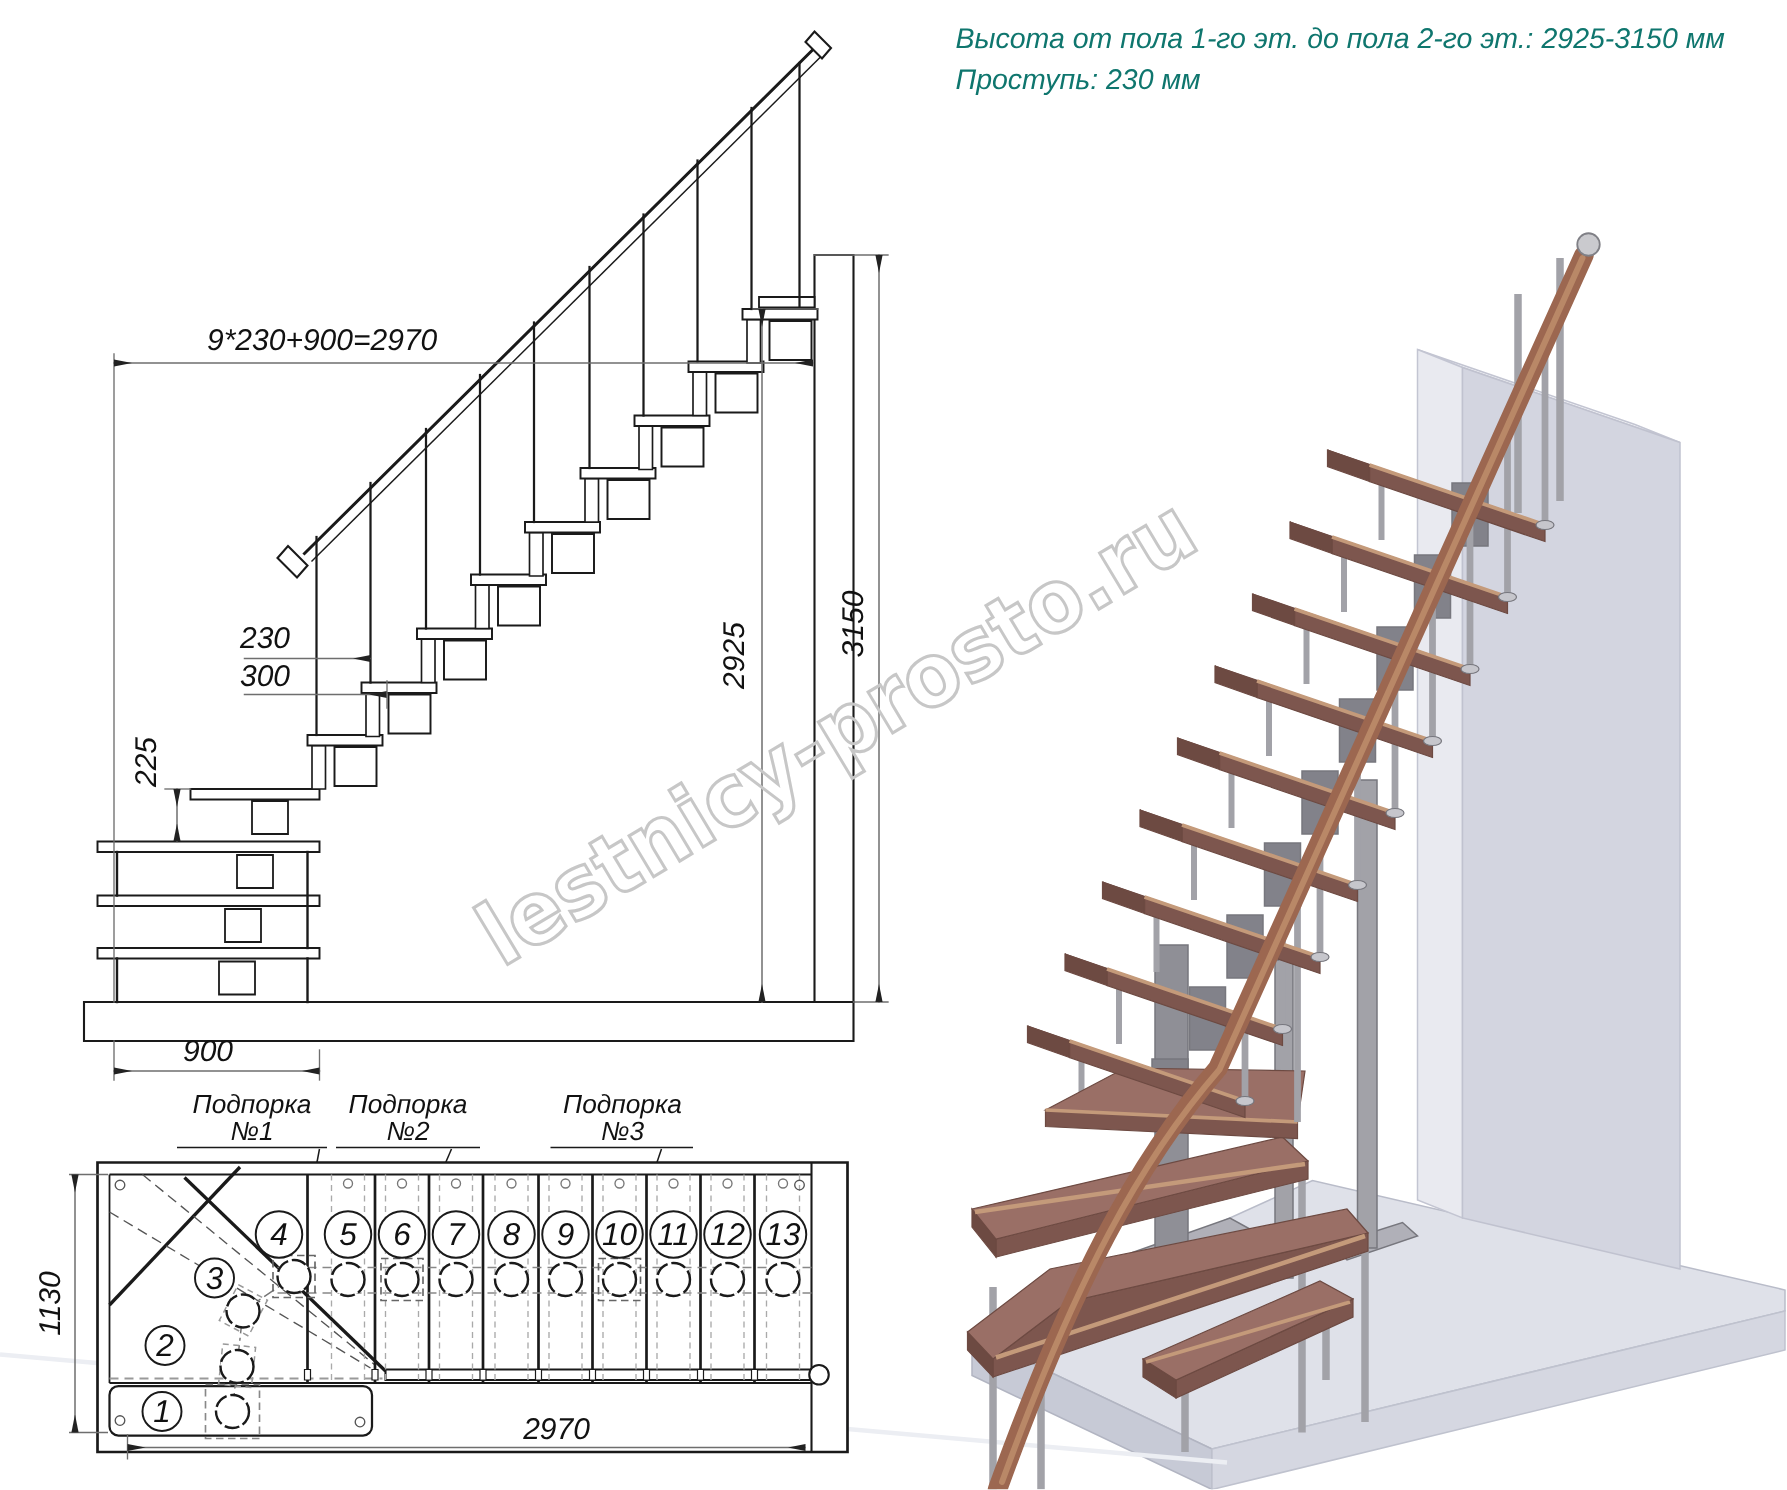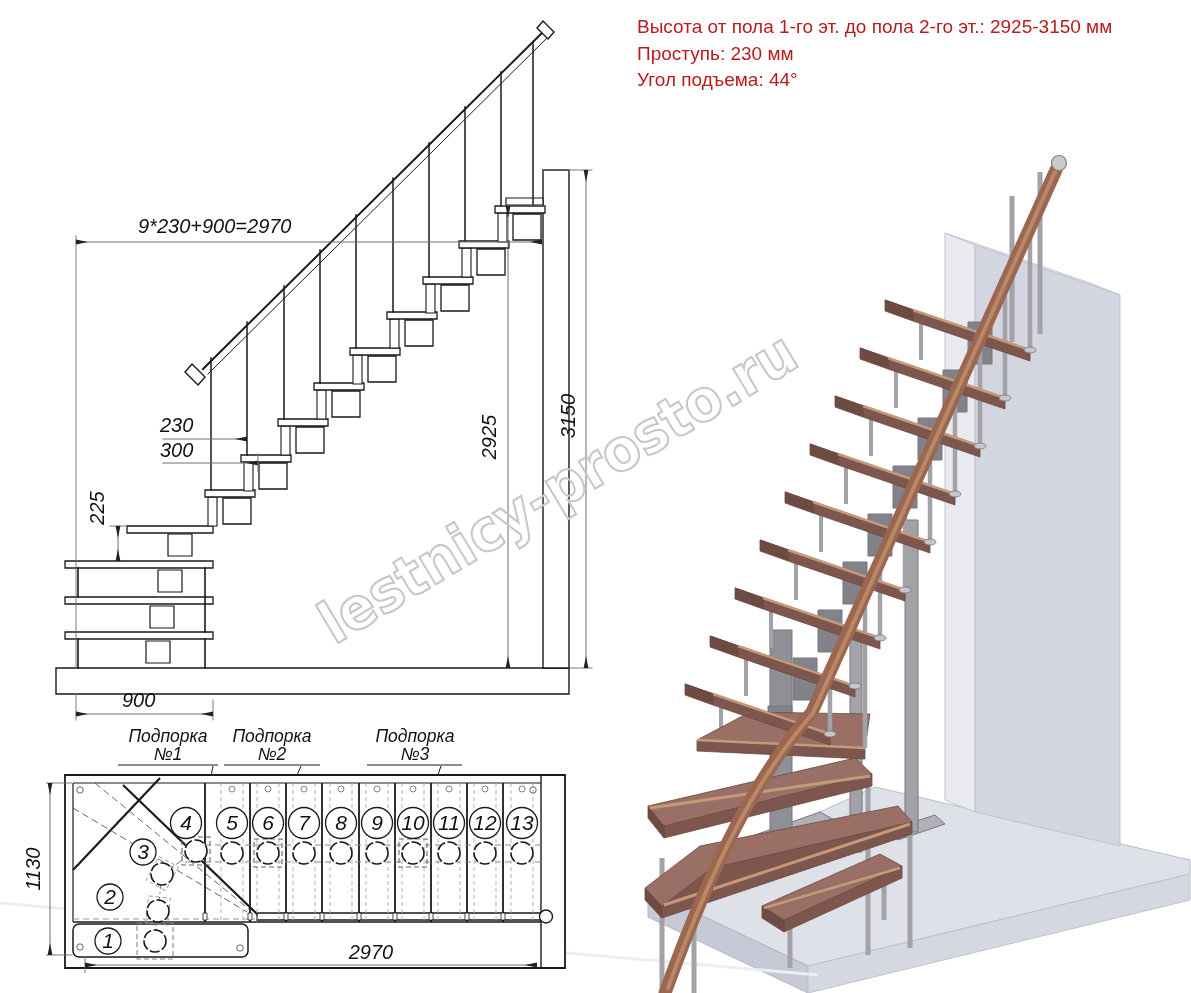--- a/index.html
+++ b/index.html
@@ -1,20 +1,20 @@
 <!DOCTYPE html>
 <html><head>
 <meta charset="utf-8">
 <style>
   html,body{margin:0;padding:0;background:#ffffff;}
   .stage{position:relative;width:1191px;height:993px;background:#fff;overflow:hidden;
          font-family:"Liberation Sans",sans-serif;}
   .stage svg{position:absolute;left:0;top:0;}
-  .specs{position:absolute;left:637px;top:14px;width:540px;color:#b91c1c;
-         font-size:19px;line-height:26.5px;white-space:nowrap;}
+  .specs{position:absolute;left:637px;top:14px;width:540px;color:#0f766e;
+         font-size:19px;line-height:26.5px;white-space:nowrap;font-style:italic;}
   .dim{font:italic 20px "Liberation Sans",sans-serif;fill:#111;}
   .lbl{font:italic 17.5px "Liberation Sans",sans-serif;fill:#111;}
   .num{font:italic 21px "Liberation Sans",sans-serif;fill:#111;}
   .wm{font:bold 58px "DejaVu Sans",sans-serif;fill:none;stroke:#c7c7c7;stroke-width:2.1;}
   line,path,rect,circle,polyline,polygon{vector-effect:non-scaling-stroke;}
 </style>
 </head>
 <body>
 
 <div class="stage">
@@ -386,16 +386,15 @@
     <line x1="85" y1="965" x2="537" y2="965" stroke="#6e6e6e" stroke-width="1" marker-start="url(#ar)" marker-end="url(#ar)"></line>
     <text class="dim" x="371" y="959" text-anchor="middle">2970</text>
   </g>
 
   <text class="wm" x="568" y="505" text-anchor="middle" transform="rotate(-31 568 505)" textLength="545" lengthAdjust="spacingAndGlyphs">lestnicy-prosto.ru</text>
 </svg>
 
 <div class="specs">
   <div>Высота от пола 1-го эт. до пола 2-го эт.: 2925-3150 мм</div>
   <div>Проступь: 230 мм</div>
-  <div>Угол подъема: 44°</div>
 </div>
 
 </div>
 
 </body></html>

